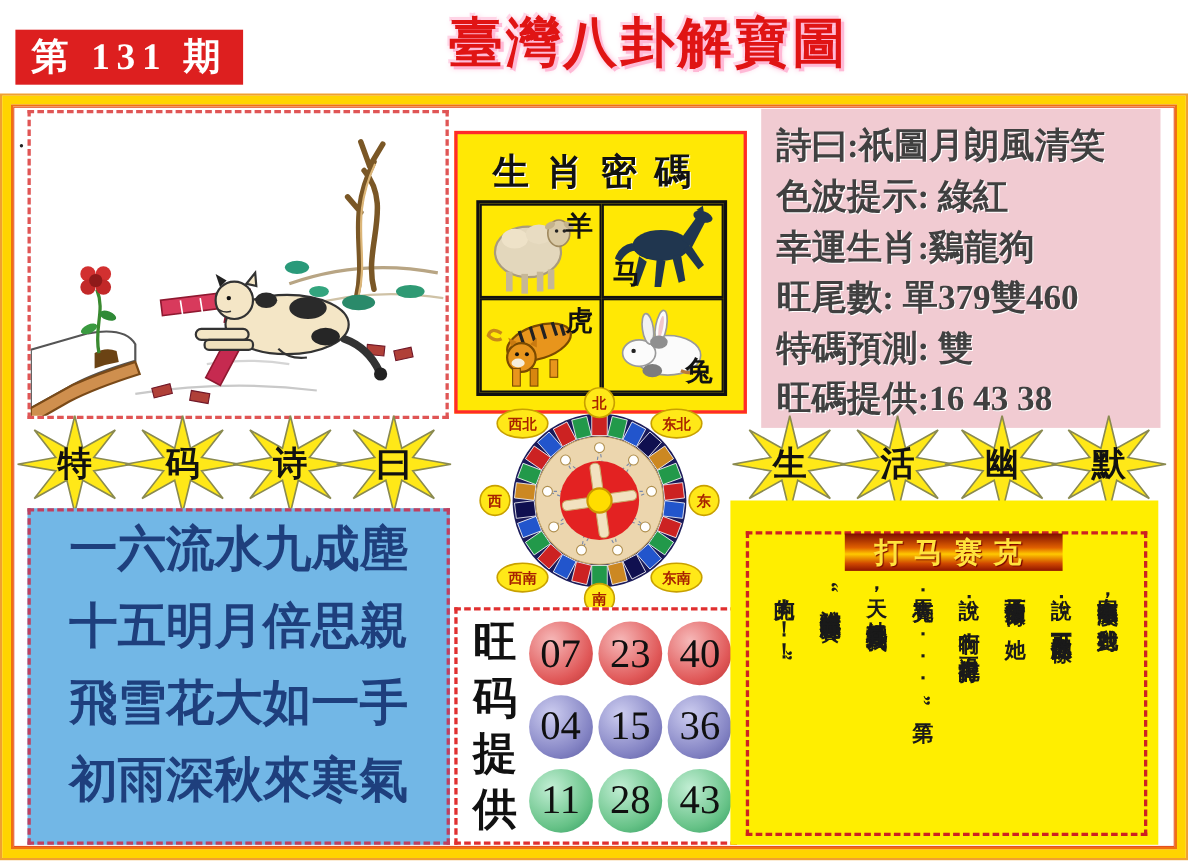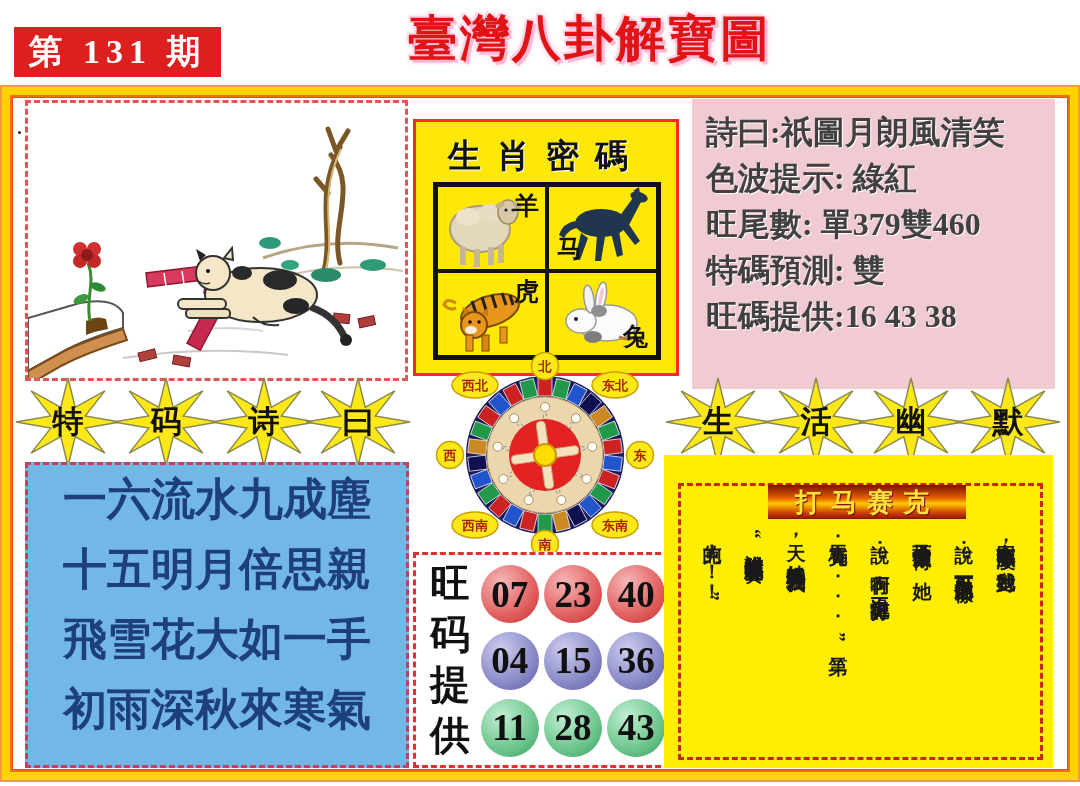--- a/index.html
+++ b/index.html
@@ -61,21 +61,21 @@
   
   .numbers-box { position:absolute; left:413px; top:552px; width:257px; height:216px;
     background:#fff; border:3px dashed #e03030; }
   .num-label { position:absolute; left:10px; top:4px; width:48px; height:202px;
     display:flex; flex-direction:column; justify-content:space-around; align-items:center; }
   .num-label span { font-size:40px; font-weight:bold; color:#111; line-height:1; }
   .balls { position:absolute; left:62px; top:6px; width:190px; height:200px;
     display:grid; grid-template-columns:repeat(3,1fr); grid-template-rows:repeat(3,1fr);
     justify-items:center; align-items:center; }
   .ball { width:58px; height:58px; border-radius:50%; display:flex; align-items:center;
-    justify-content:center; font-size:37px; font-weight:bold; color:#101010; }
+    justify-content:center; font-size:37px; font-weight:normal; color:#101010; }
   .ball.r { background:radial-gradient(circle at 35% 30%, #f6b8b8, #e05858 65%, #b83030); }
   .ball.p { background:radial-gradient(circle at 35% 30%, #cdcdf0, #8484c4 65%, #5a5aa0); }
   .ball.g { background:radial-gradient(circle at 35% 30%, #c2eed4, #66c287 65%, #2f9a5e); }
 
   
   .humor-box { position:absolute; left:664px; top:455px; width:389px; height:313px; background:#ffee00; }
   .humor-border { position:absolute; left:14px; top:28px; right:10px; bottom:8px;
     border:3px dashed #cc2222; }
   .humor-banner { position:absolute; left:104px; top:30px; width:198px; height:34px;
     background:linear-gradient(#7e0e00, #e06000 38%, #ffc800 55%, #d04800 80%, #8e1400);
@@ -239,20 +239,21 @@
           <path d="M70,64 q10,4 16,0" fill="none" stroke="#b97a3a" stroke-width="3"></path>
         </svg>
         <span class="zlabel zl-br">兔</span>
       </div>
     </div>
   </div>
 
   <div class="info-box">
     <div class="info-line">詩曰:祇圖月朗風清笑</div>
     <div class="info-line">色波提示: 綠紅</div>
+    <div class="info-line">幸運生肖:鷄龍狗</div>
     <div class="info-line">旺尾數: 單379雙460</div>
     <div class="info-line">特碼預測: 雙</div>
     <div class="info-line">旺碼提供:16 43 38</div>
   </div>
 
   <div class="star" style="left:13px;top:376px;">
     <svg width="110" height="92" viewBox="-55 -46 110 92">
         <polygon class="starpoly" points="0.0,-44.0 7.2,-14.6 36.8,-31.1 17.3,-6.1 52.0,0.0 17.3,6.1 36.8,31.1 7.2,14.6 0.0,44.0 -7.2,14.6 -36.8,31.1 -17.3,6.1 -52.0,0.0 -17.3,-6.1 -36.8,-31.1 -7.2,-14.6" fill="#ffe818" stroke="#8a8a50" stroke-width="1.5"></polygon>
       </svg>
     <span class="ch">特</span>

